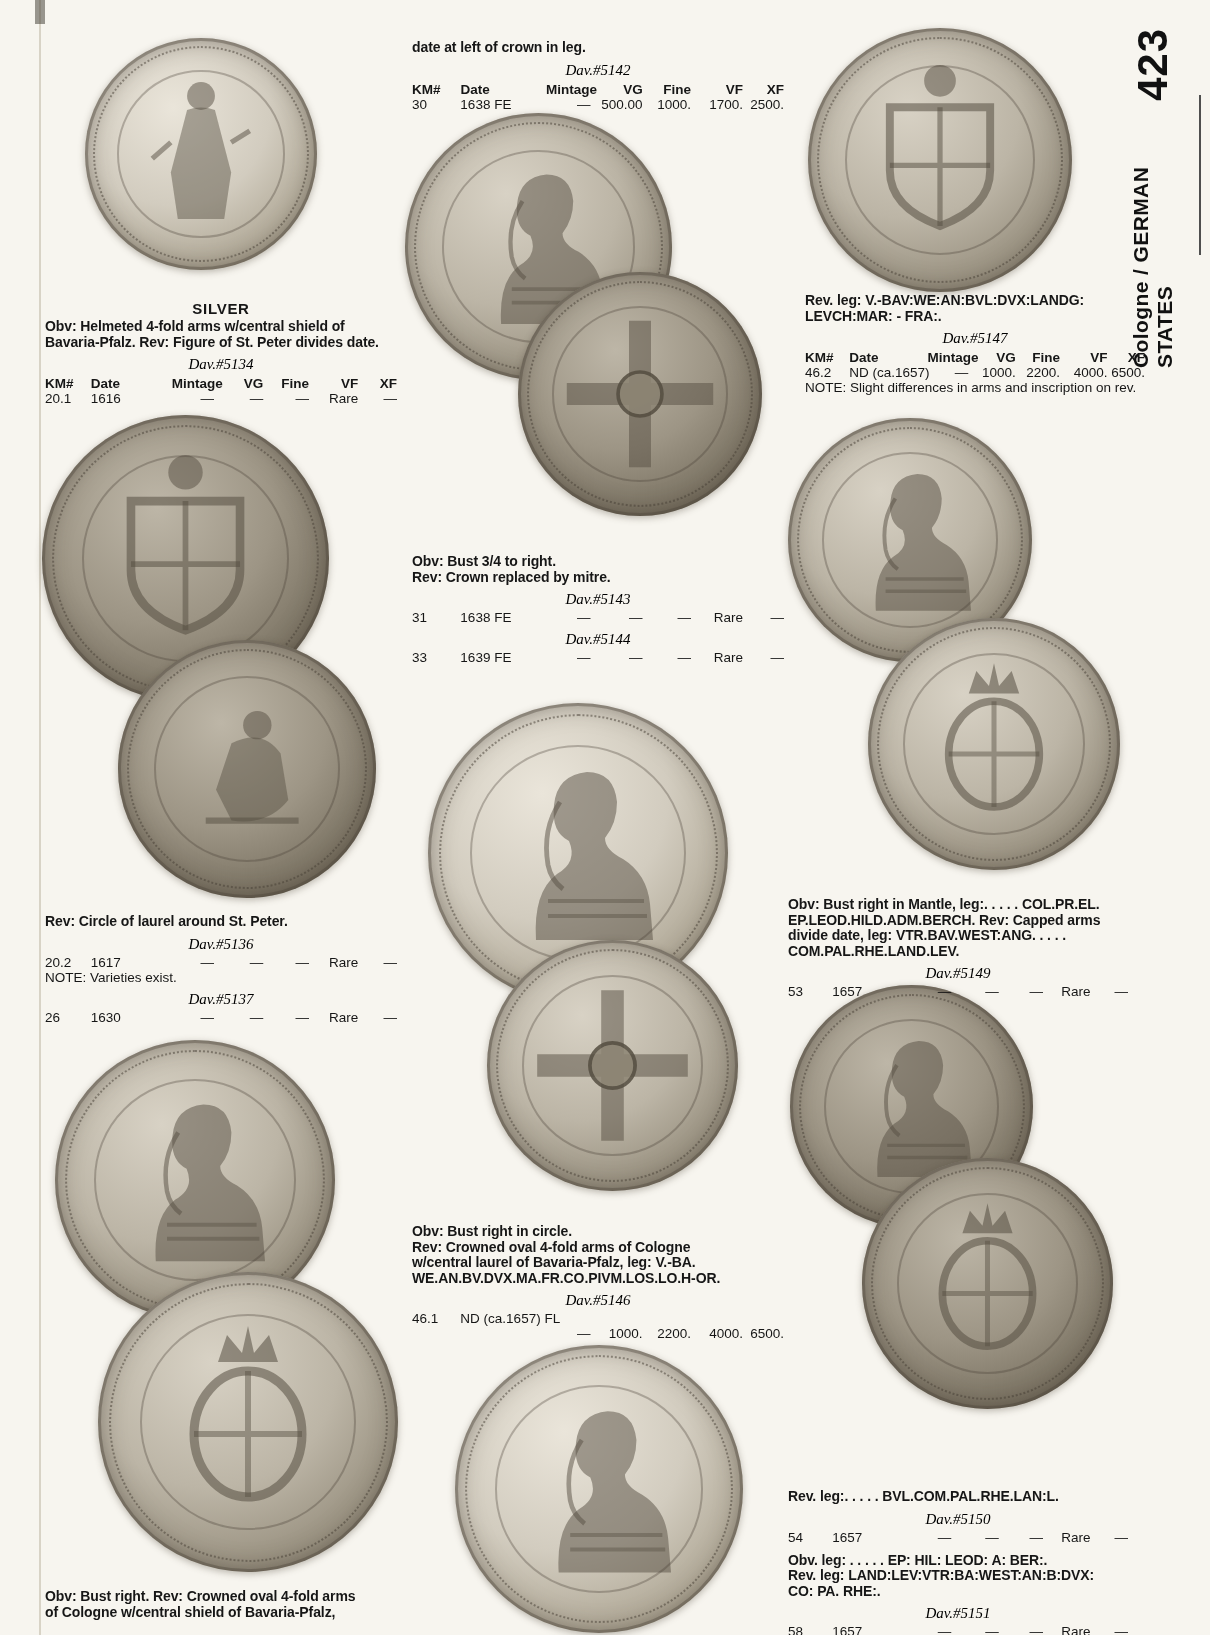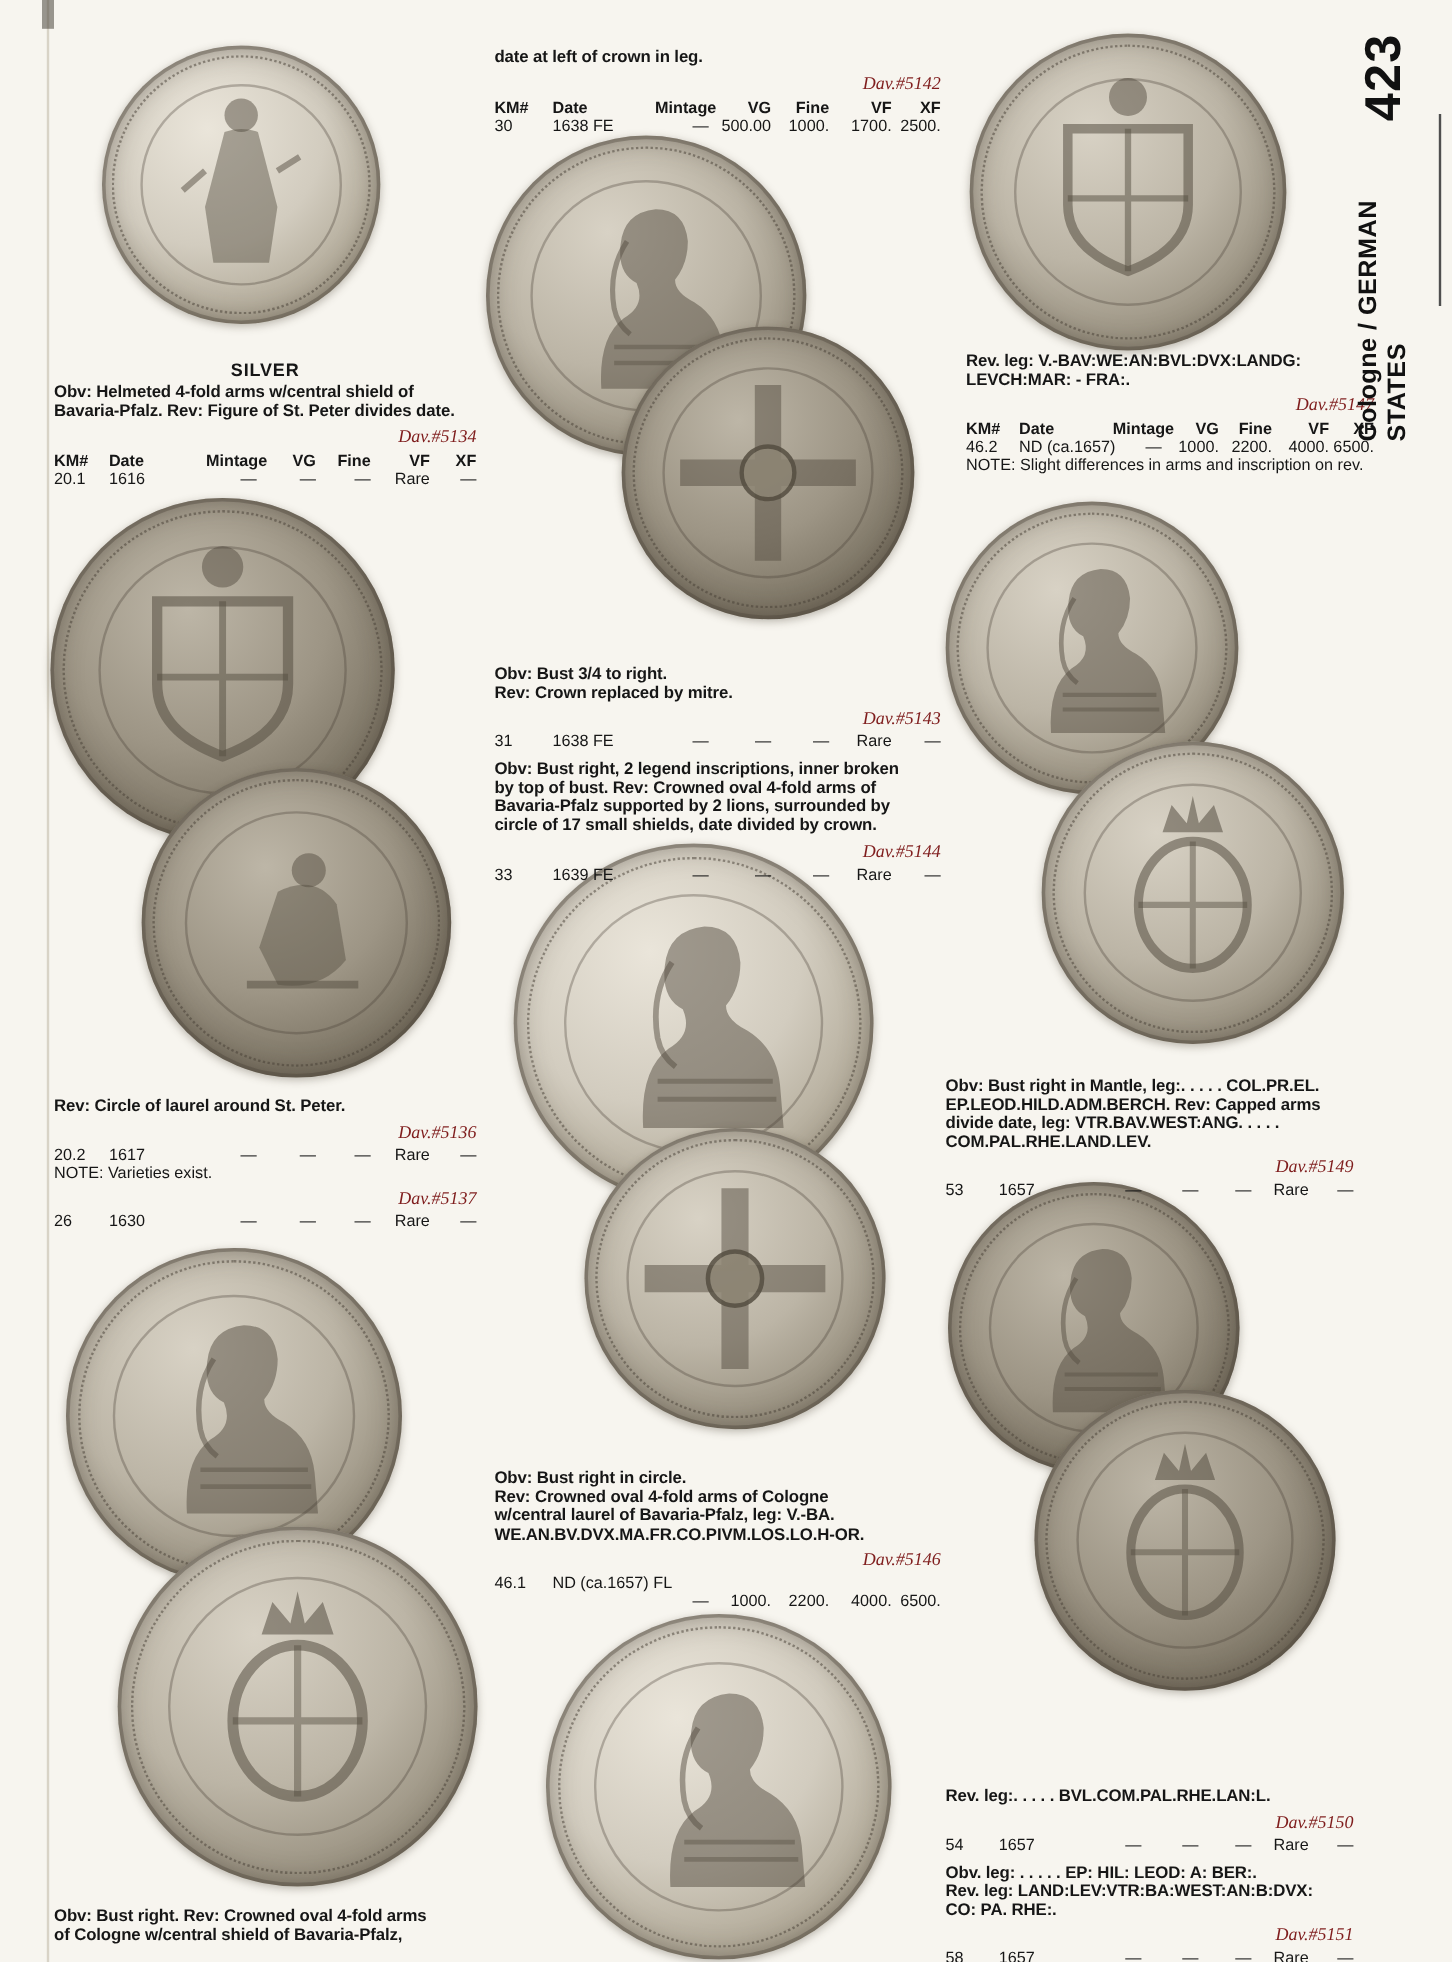--- a/index.html
+++ b/index.html
@@ -26,23 +26,23 @@
   .coin.light{background:radial-gradient(circle at 38% 30%, #eae5da, #d2ccbf 45%, #ada593 78%, #8b8372);}
   .coin.mid{background:radial-gradient(circle at 38% 30%, #d8d2c5, #bcb5a6 45%, #958d7c 78%, #746c5c);}
   .coin.dark{background:radial-gradient(circle at 40% 32%, #bdb6a7, #9d9585 45%, #776f5f 78%, #5a5346);}
   .motif{position:absolute; inset:0; width:100%; height:100%;}
 
   
   .tblock{position:absolute; z-index:3;}
   .head{font-weight:bold; font-size:15px; letter-spacing:.7px; text-align:center; margin-bottom:2px;}
   .desc{font-weight:bold; font-size:14px; line-height:15.6px; letter-spacing:-0.1px; }
   .dav{font-family:"Liberation Serif", serif; font-style:italic; font-size:15px; line-height:18px;
-       margin-top:5px; margin-bottom:2px; text-align:right; color:#7f1d1d;}
+       margin-top:5px; margin-bottom:2px; text-align:center; color:#000000;}
   .trow{display:flex; width:100%; font-size:13.5px; line-height:15px; white-space:nowrap; text-align:left;}
-  .trow.bold{font-weight:bold;}
+  .trow.bold{font-weight:bold;justify-content:flex-end;}
   .trow span{display:block; overflow:visible;}
   .th-row{margin-top:3px;}
   .c-km{width:13%;}
   .c-date{width:23%;}
   .c-mint{width:12%; text-align:right;}
   .c-vg{width:14%; text-align:right;}
   .c-fine{width:13%; text-align:right;}
   .c-vf{width:14%; text-align:right;}
   .c-xf{width:11%; text-align:right;}
   .note{font-size:13.5px; line-height:15px; text-align:left;}
@@ -277,26 +277,20 @@
     <div class="dav">Dav.#5143</div>
     <div class="trow">
       <span class="c-km">31</span>
       <span class="c-date">1638 FE</span>
       <span class="c-mint">—</span>
       <span class="c-vg">—</span>
       <span class="c-fine">—</span>
       <span class="c-vf">Rare</span>
       <span class="c-xf">—</span>
     </div>
-    <div class="desc mt8">
-      <div>Obv: Bust right, 2 legend inscriptions, inner broken</div>
-      <div>by top of bust. Rev: Crowned oval 4-fold arms of</div>
-      <div>Bavaria-Pfalz supported by 2 lions, surrounded by</div>
-      <div>circle of 17 small shields, date divided by crown.</div>
-    </div>
     <div class="dav">Dav.#5144</div>
     <div class="trow">
       <span class="c-km">33</span>
       <span class="c-date">1639 FE</span>
       <span class="c-mint">—</span>
       <span class="c-vg">—</span>
       <span class="c-fine">—</span>
       <span class="c-vf">Rare</span>
       <span class="c-xf">—</span>
     </div>

